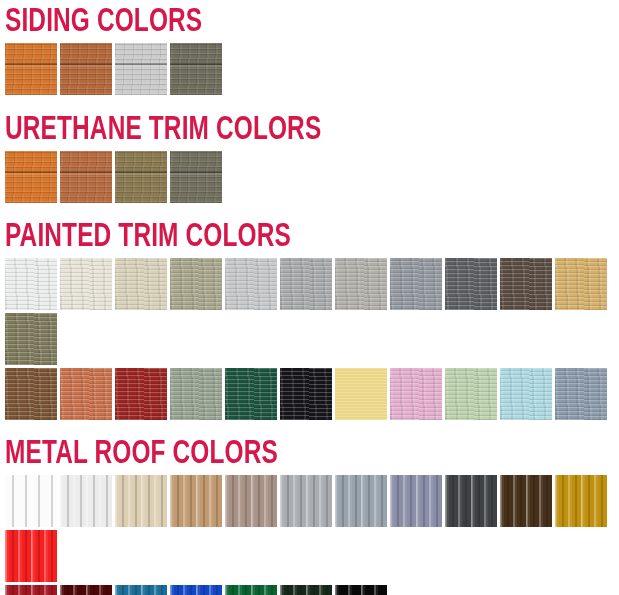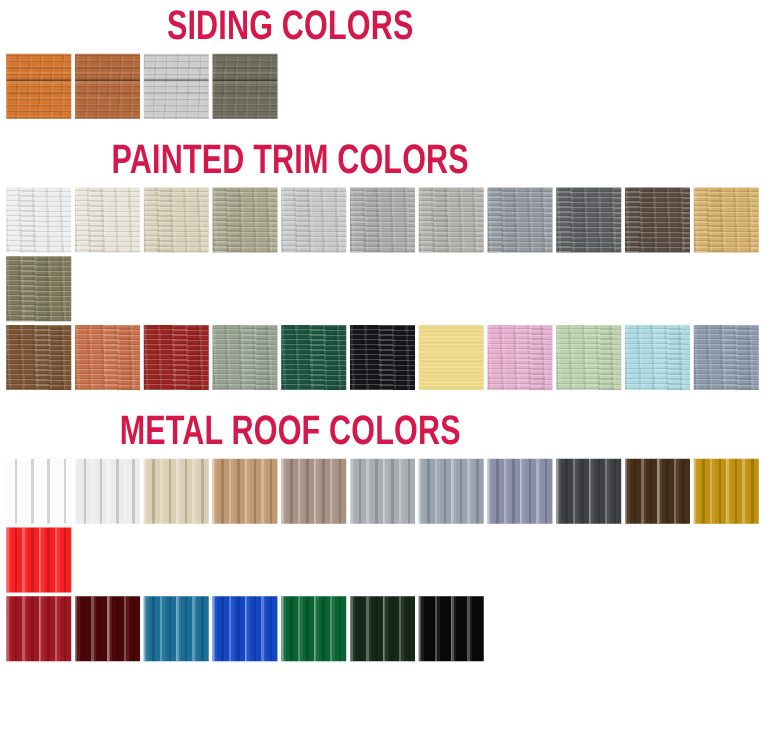--- a/index.html
+++ b/index.html
@@ -13,21 +13,20 @@
     width: 619px;
     height: 595px;
     font-family: "Liberation Sans", sans-serif;
     overflow: hidden;
   }
   .page {
     position: relative;
     width: 619px;
     height: 533px;
     padding: 0 0 0 5px;
-    text-align: center;
   }
 
   .section { margin: 0; }
 
   .section-title {
     color: #d6174a;
     font-family: "Liberation Sans", sans-serif;
     font-weight: bold;
     text-transform: uppercase;
     letter-spacing: 0.2px;
@@ -144,20 +143,29 @@
 <div class="section">
       <div class="section-title title-siding">SIDING COLORS</div>
       <div class="swatch-row">
         <div class="swatch tex-wood" title="#d4762e" style="background-color: rgb(212, 118, 46);"></div>
         <div class="swatch tex-wood" title="#b4693c" style="background-color: rgb(180, 105, 60);"></div>
         <div class="swatch tex-wood" title="#8a7murky"></div>
         <div class="swatch tex-wood" title="#6f6d5d" style="background-color: rgb(111, 109, 93);"></div>
       </div>
     </div>
     <div class="section">
+      <div class="section-title title-urethane">URETHANE TRIM COLORS</div>
+      <div class="swatch-row">
+        <div class="swatch tex-wood" title="#d8762c" style="background-color: rgb(216, 118, 44);"></div>
+        <div class="swatch tex-wood" title="#b76b41" style="background-color: rgb(183, 107, 65);"></div>
+        <div class="swatch tex-wood" title="#8b7a51" style="background-color: rgb(139, 122, 81);"></div>
+        <div class="swatch tex-wood" title="#726f5e" style="background-color: rgb(114, 111, 94);"></div>
+      </div>
+    </div>
+    <div class="section">
       <div class="section-title title-painted">PAINTED TRIM COLORS</div>
       <div class="swatch-row">
         <div class="swatch tex-paint" title="#eceded" style="background-color: rgb(236, 237, 237);"></div>
         <div class="swatch tex-paint" title="#e8e4d8" style="background-color: rgb(232, 228, 216);"></div>
         <div class="swatch tex-paint" title="#d9d2bb" style="background-color: rgb(217, 210, 187);"></div>
         <div class="swatch tex-paint" title="#a8a68c" style="background-color: rgb(168, 166, 140);"></div>
         <div class="swatch tex-paint" title="#c7c8ca" style="background-color: rgb(199, 200, 202);"></div>
         <div class="swatch tex-paint" title="#a9aaab" style="background-color: rgb(169, 170, 171);"></div>
         <div class="swatch tex-paint" title="#b2b0aa" style="background-color: rgb(178, 176, 170);"></div>
         <div class="swatch tex-paint" title="#93999f" style="background-color: rgb(147, 153, 159);"></div>

